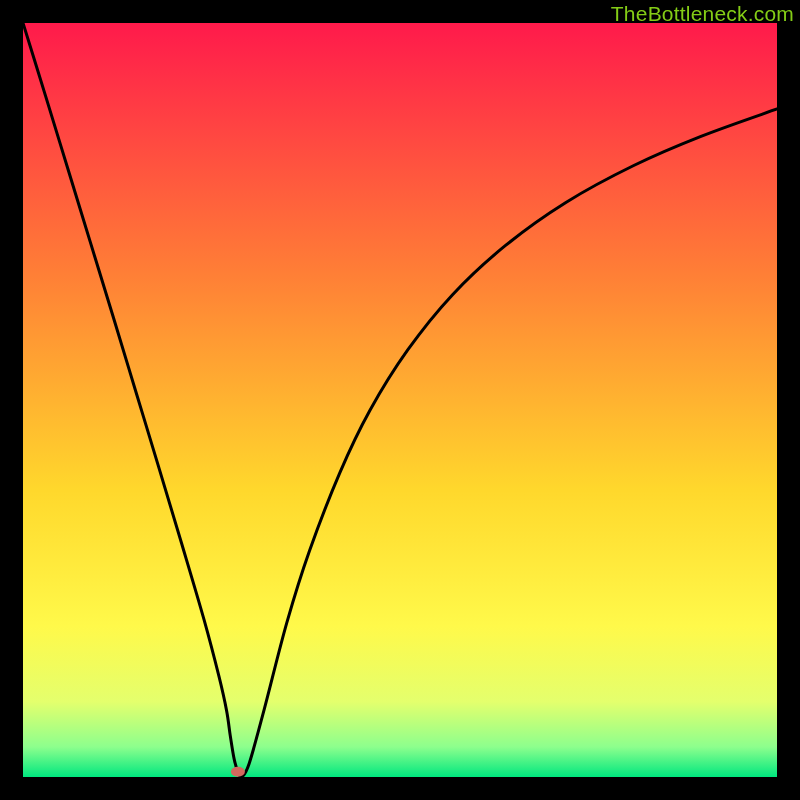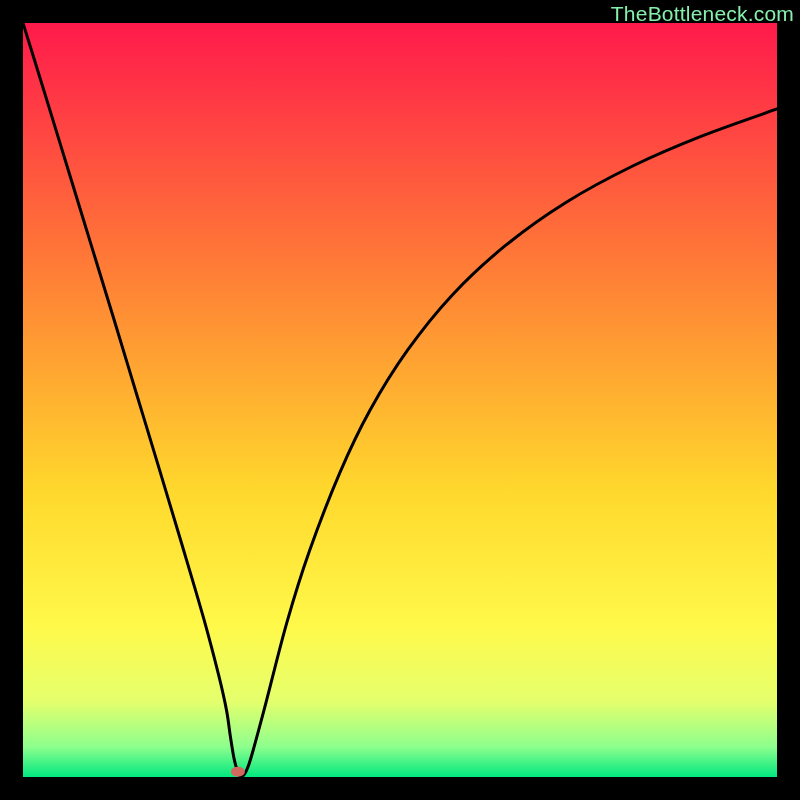--- a/index.html
+++ b/index.html
@@ -23,21 +23,21 @@
     position: absolute;
     left: 0;
     top: 0;
     width: 754px;
     height: 754px;
   }
   .watermark {
     position: absolute;
     top: 2px;
     right: 6px;
-    color: #86efac;
+    color: #84cc16;
     font-size: 21px;
     font-weight: 500;
     letter-spacing: 0.2px;
     user-select: none;
   }
   svg { display: block; }
 </style>
 </head>
 <body>
 

